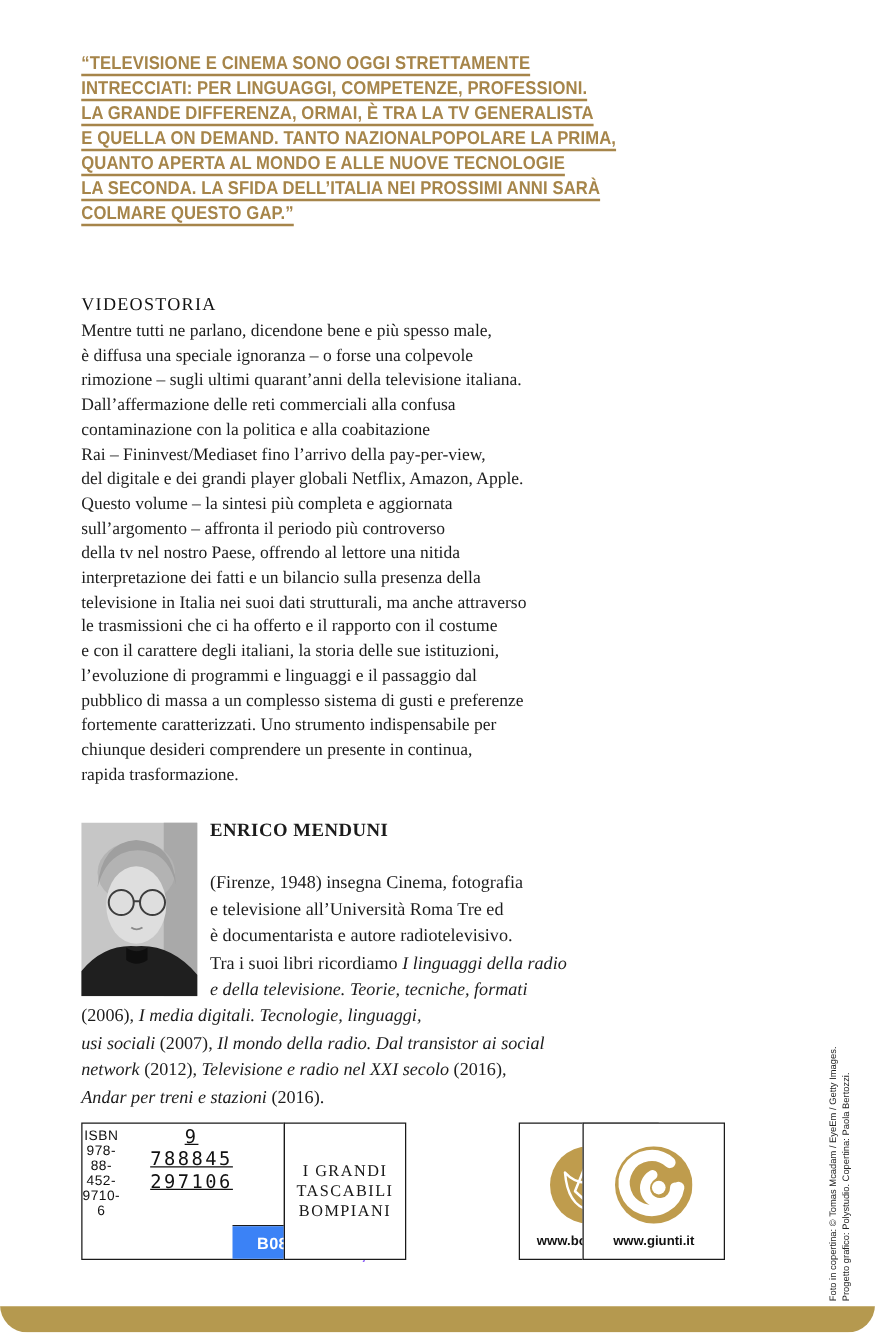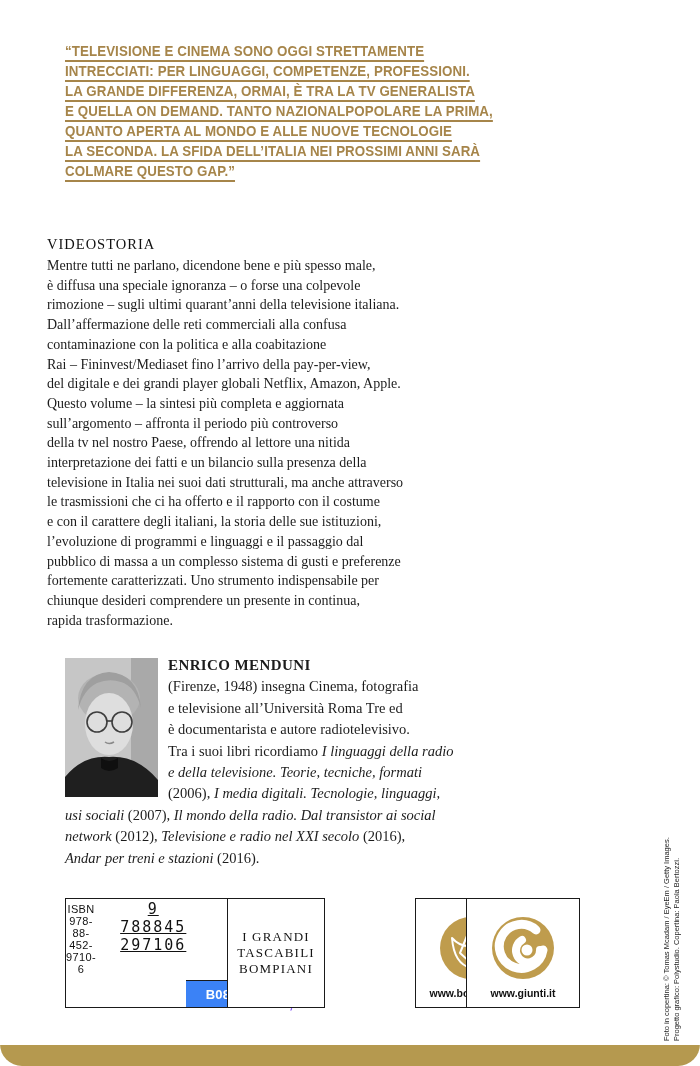--- a/index.html
+++ b/index.html
@@ -12,29 +12,29 @@
   .pull-quote {
     position:absolute; left:65px; top:41px; width:620px;
     font-family:"Liberation Sans", sans-serif; font-weight:bold;
     font-size:14.8px; line-height:20px; letter-spacing:0.1px;
     color:var(--quote_gold, #a6854a);
     text-decoration:underline; text-decoration-thickness:1.5px; text-underline-offset:3.5px;
     white-space:pre-line; transform:scaleX(0.9); transform-origin:0 0;
   }
 
   
-  .section { position:absolute; left:47px; top:236px; width:585px; }
+  .section { position:absolute; left:65px; top:236px; width:585px; }
   .section-heading { font-size:14.5px; letter-spacing:1px; color:#111; }
   .section-body { margin-top:3px; font-size:14px; line-height:19.7px; white-space:pre-line; color:#1c1c1c; }
 
   
   .author { position:absolute; left:65px; top:655px; width:585px; font-size:14.5px; line-height:21.4px; }
   .author-photo { float:left; width:93px; height:139px; margin:3px 10px 5px 0; display:block; }
   .author-name { font-weight:600; font-size:15px; letter-spacing:0.4px; }
-  .author-bio { white-space:pre-line; }
+  .author-bio { white-space:pre-line;margin-top:20px; }
   .it { font-style:italic; }
 
   
   .fbox { position:absolute; top:898px; height:110px; border:1px solid #1a1a1a; background:#fff; box-sizing:border-box; }
   .isbn-box { left:65px; width:163px; display:flex; flex-direction:row; }
   .isbn-label { font-family:"Liberation Sans", sans-serif; font-size:11px; letter-spacing:0.4px; text-align:center; padding-top:4px; color:#111; }
   .barcode-bars {
     height:44px; margin:3px 12px 0 12px;
     background:repeating-linear-gradient(90deg,
       #000 0 2px, #fff 2px 4px, #000 4px 5px, #fff 5px 8px,

